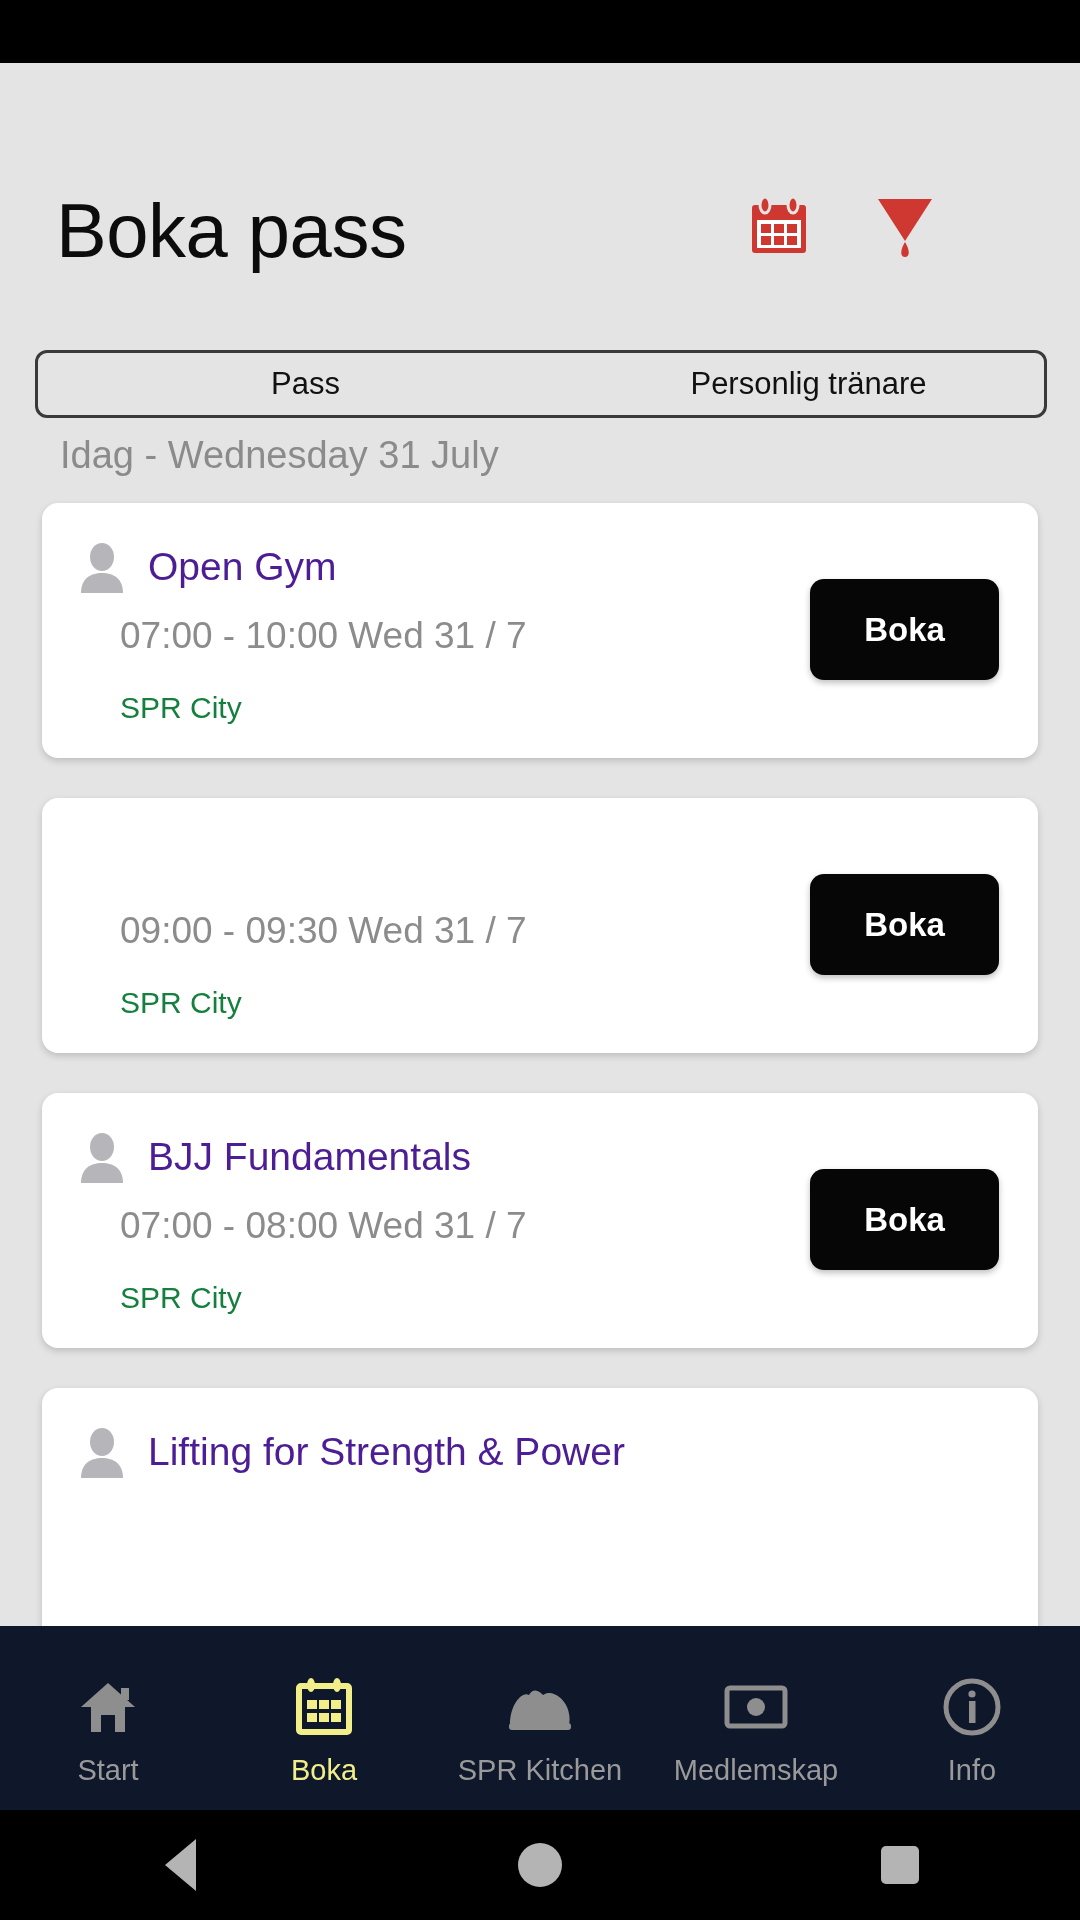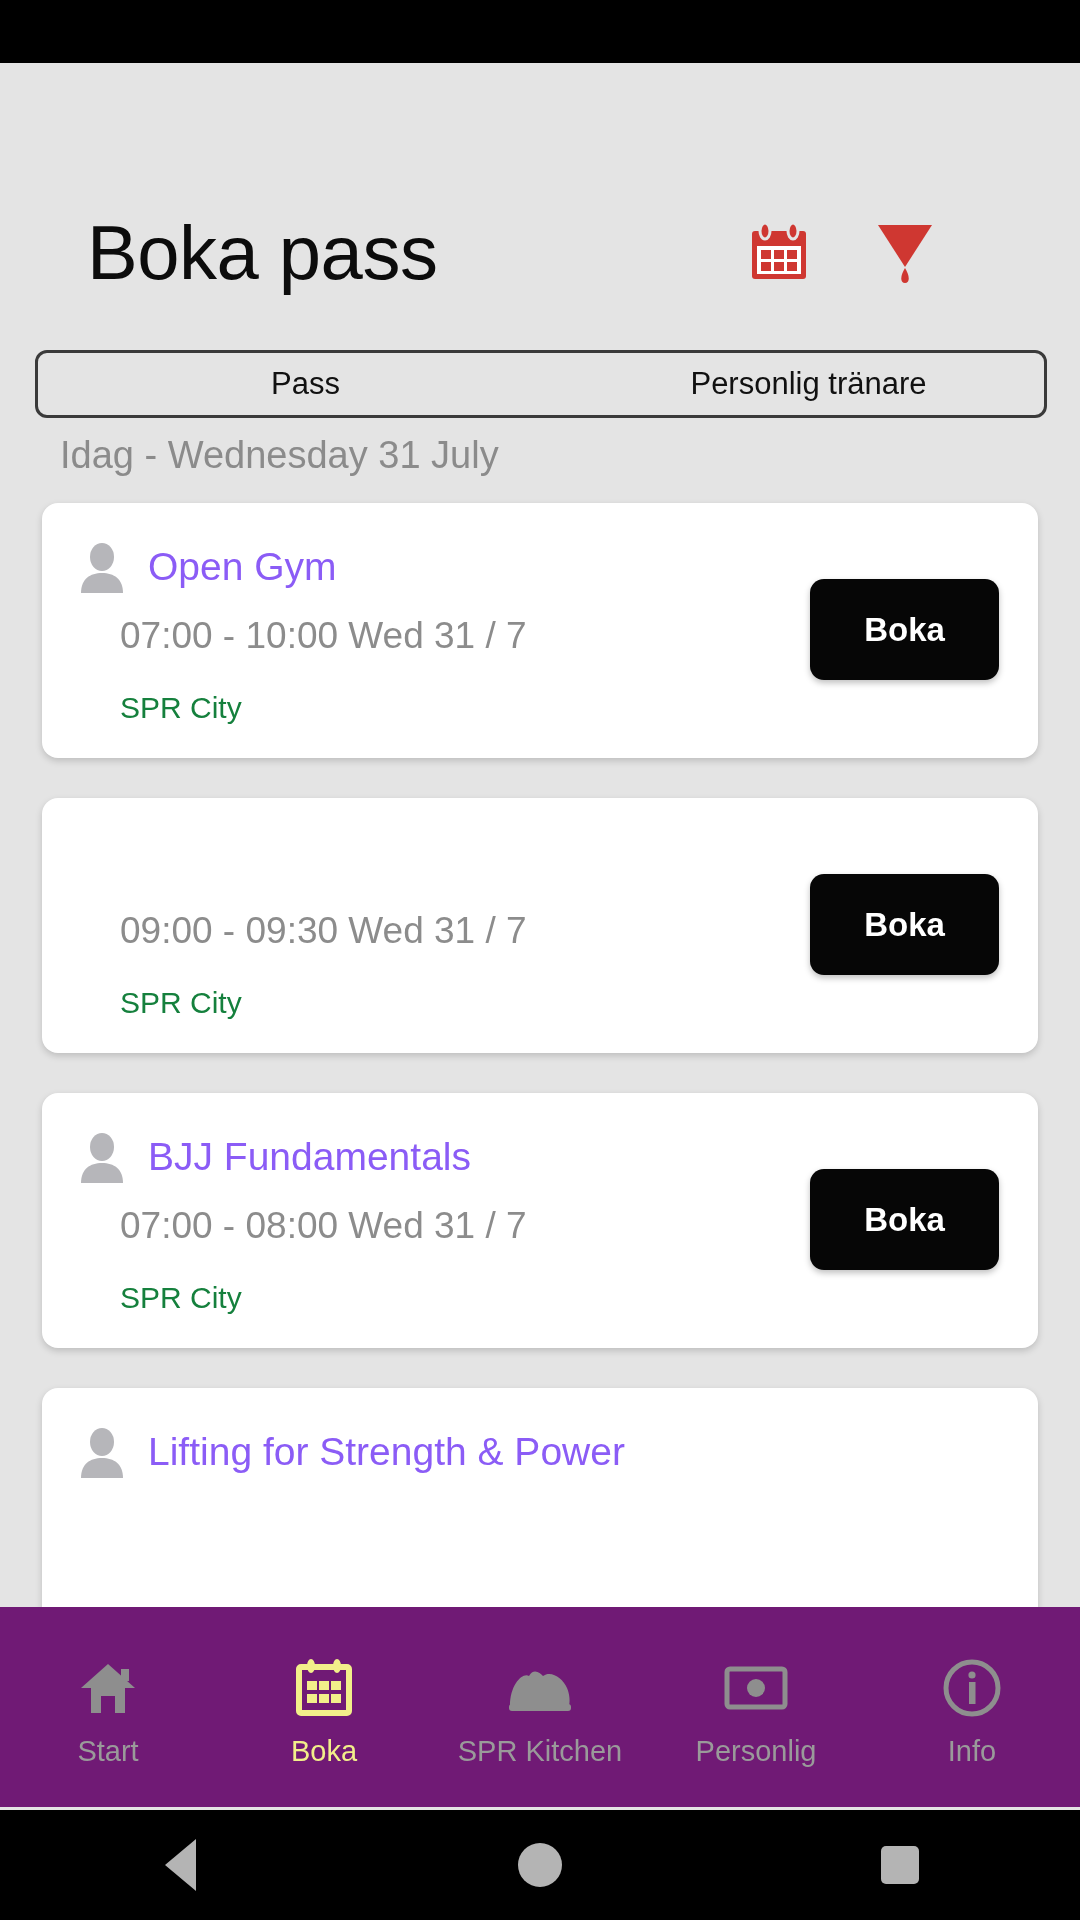--- a/index.html
+++ b/index.html
@@ -17,21 +17,21 @@
 
   
   .app {
     position:absolute; top:63px; left:0; width:1080px; height:1590px;
     background:#e4e4e4; overflow:hidden;
   }
 
   
   .header {
     position:absolute; top:130px; left:0; width:984px; height:120px;
-    display:flex; align-items:center;padding-left:31px;
+    display:flex; align-items:flex-start;
   }
   .page-title {
     font-size:76px; font-weight:400; color:#0c0c0c;
     letter-spacing:-0.5px; margin-left:56px; line-height:1;
   }
   .header-actions {
     margin-left:auto; margin-right:48px; display:flex; align-items:center; gap:62px;
   }
   .icon-btn { display:block; background:none; border:none; cursor:pointer; line-height:0; }
 
@@ -57,21 +57,21 @@
   
   .card-list { position:absolute; top:440px; left:0; width:1080px; }
   .card {
     position:relative; margin:0 42px 40px 42px; background:#fff;
     border-radius:16px; min-height:255px;
     box-shadow:0 3px 7px rgba(0,0,0,0.17);
   }
   .card-row-title { display:flex; align-items:center; padding:38px 0 0 36px; }
   .avatar-icon { width:48px; height:52px; flex:0 0 auto; }
   .card-title {
-    font-size:39px; color:#8b5cf6; margin-left:22px; font-weight:400;
+    font-size:39px; color:#4c1d95; margin-left:22px; font-weight:400;
     white-space:nowrap;
   }
   .card-time {
     position:absolute; top:112px; left:78px;
     font-size:37px; color:#8c8c8c;
   }
   .card-place {
     position:absolute; top:188px; left:78px;
     font-size:30px; color:#15803d;
   }
@@ -79,22 +79,22 @@
     position:absolute; right:39px; top:76px;
     width:189px; height:101px; background:#060606; color:#fff;
     border:none; border-radius:14px; cursor:pointer;
     font-size:33px; font-weight:700;
     font-family:"Liberation Sans", sans-serif;
     box-shadow:0 3px 6px rgba(0,0,0,0.25);
   }
 
   
   .tabbar {
-    position:absolute; bottom:113px; left:0; width:1080px; height:200px;
-    background:#701a75; display:flex; align-items:center; z-index:5;
+    position:absolute; bottom:94px; left:0; width:1080px; height:200px;
+    background:#0f172a; display:flex; align-items:center; z-index:5;
   }
   .tab {
     flex:1; display:flex; flex-direction:column; align-items:center;
     justify-content:center; gap:16px; background:none; border:none;
     cursor:pointer; padding-top:10px;
   }
   .tab-label {
     font-size:29px; color:#9a9a9a;
     font-family:"Liberation Sans", sans-serif;
   }
@@ -253,21 +253,21 @@
       <span class="tab-label">SPR Kitchen</span>
     </button>
 
     <button class="tab">
       <span class="tab-icon">
         <svg width="66" height="48" viewBox="0 0 66 48" aria-hidden="true">
           <rect x="4" y="5" width="58" height="38" rx="3" fill="none" stroke="#8e8e8e" stroke-width="5"></rect>
           <circle cx="33" cy="24" r="9" fill="#8e8e8e"></circle>
         </svg>
       </span>
-      <span class="tab-label">Personlig</span>
+      <span class="tab-label">Medlemskap</span>
     </button>
 
     <button class="tab">
       <span class="tab-icon">
         <svg width="60" height="60" viewBox="0 0 60 60" aria-hidden="true">
           <circle cx="30" cy="30" r="26" fill="none" stroke="#8e8e8e" stroke-width="5"></circle>
           <circle cx="30" cy="17" r="3.6" fill="#8e8e8e"></circle>
           <rect x="27" y="24" width="6.5" height="22" fill="#8e8e8e"></rect>
         </svg>
       </span>

